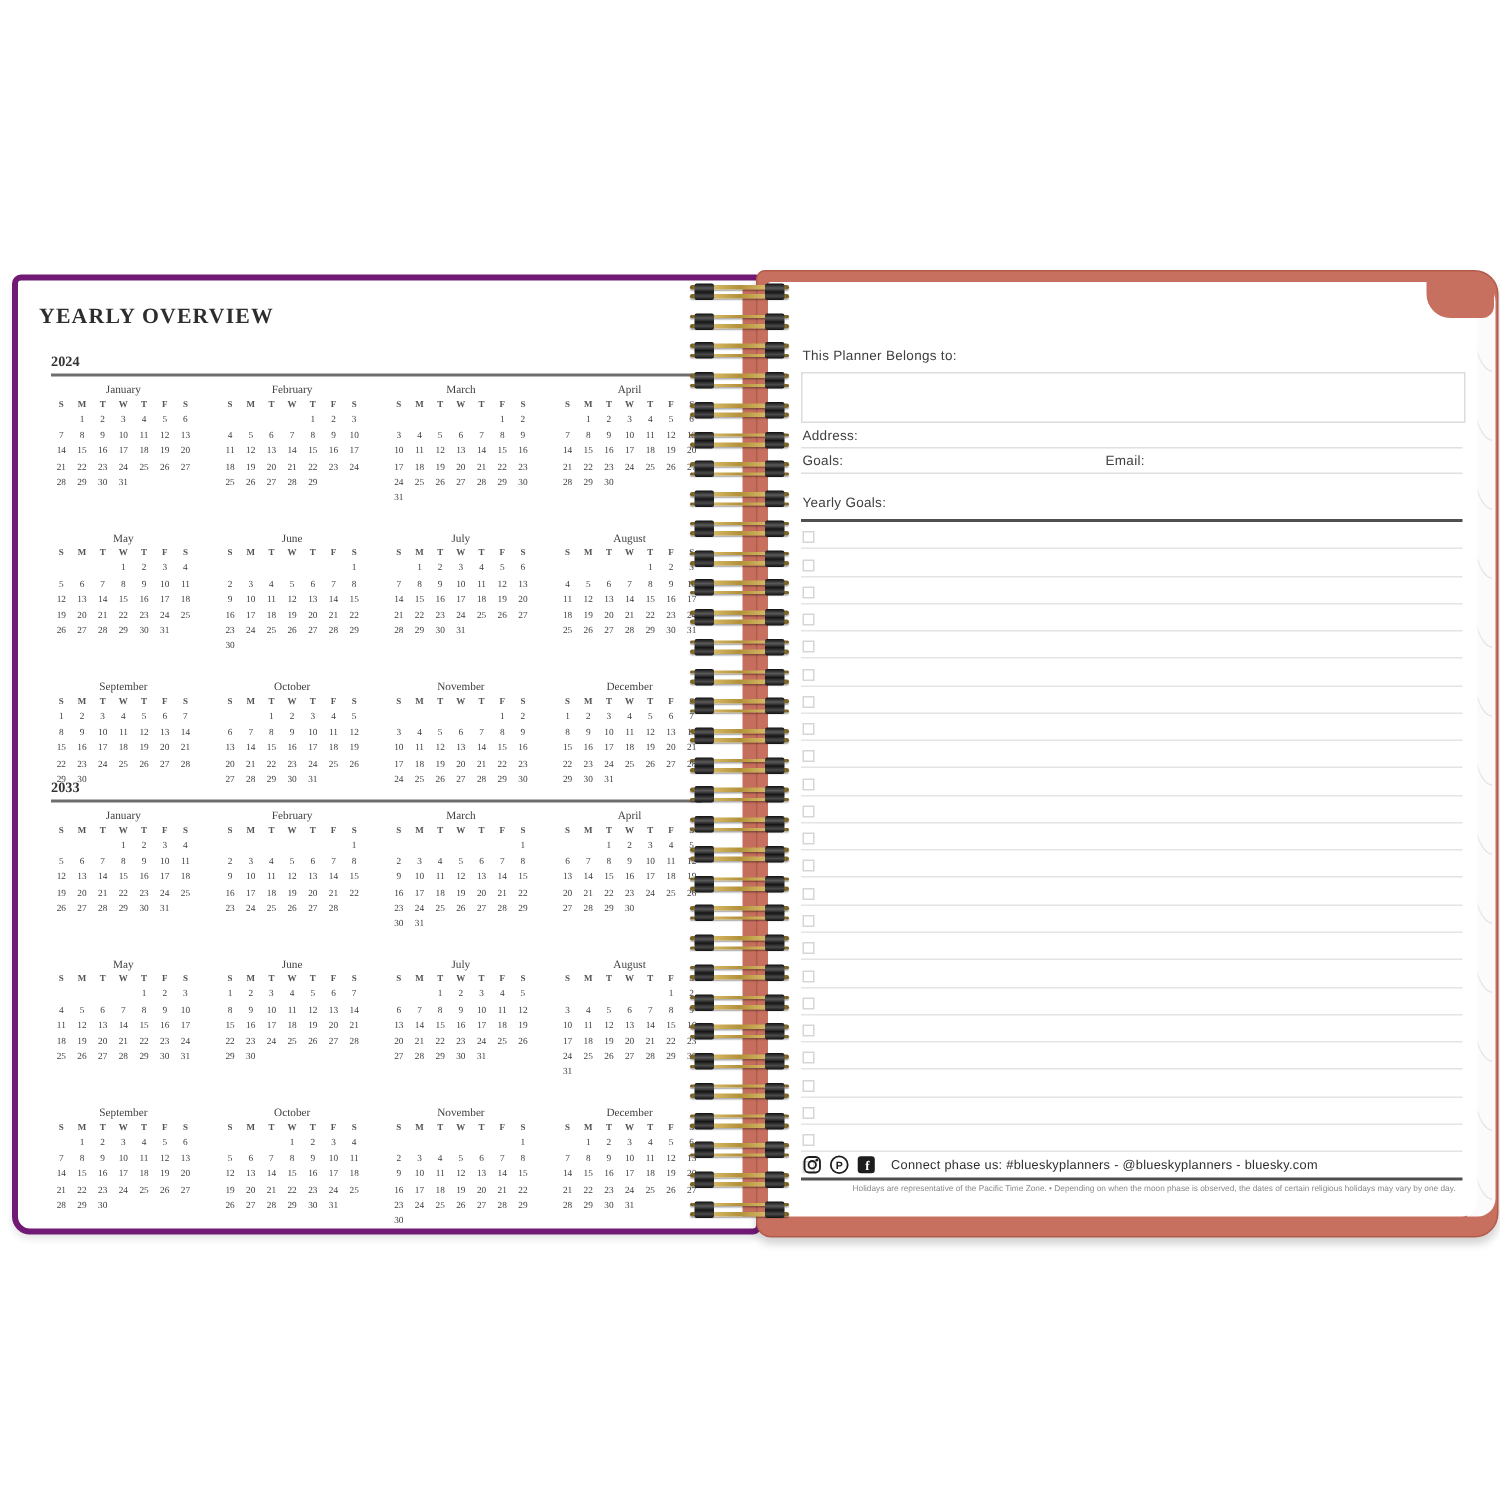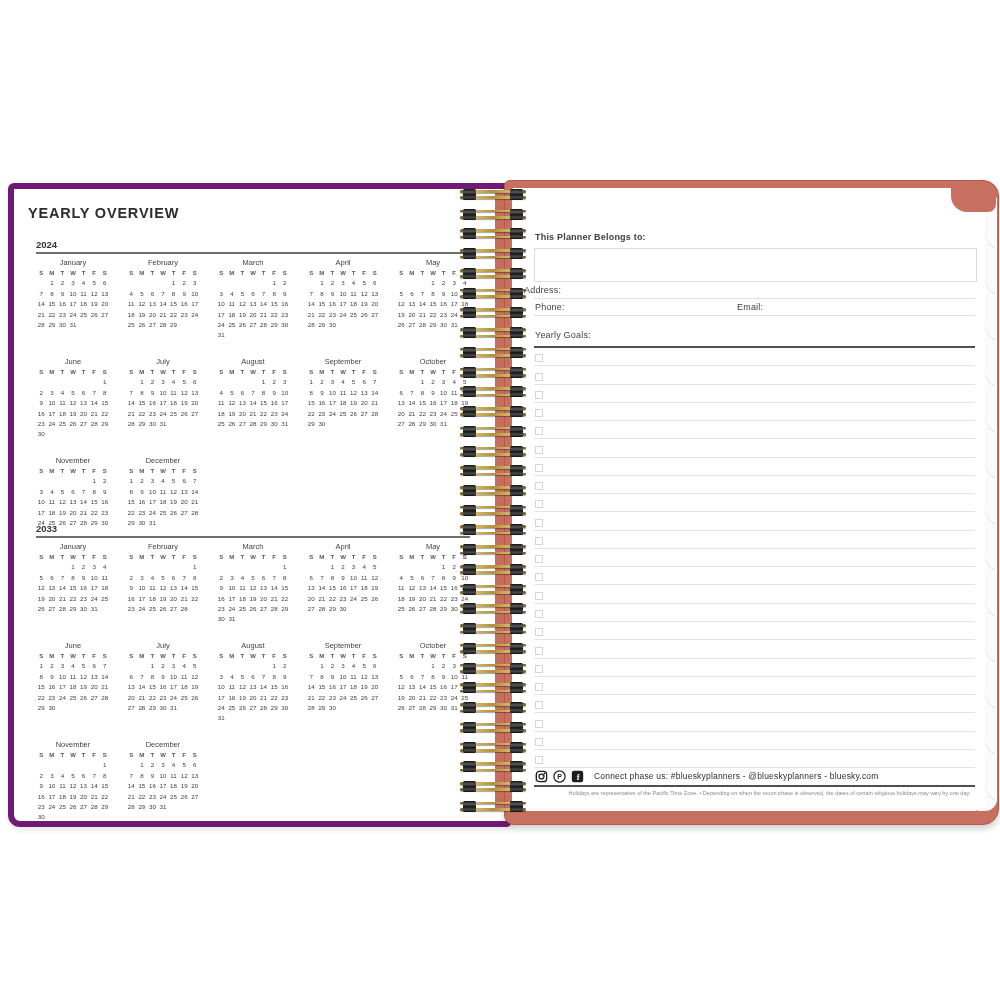--- a/index.html
+++ b/index.html
@@ -1,52 +1,52 @@
 <!DOCTYPE html>
 <html><head>
 <meta charset="utf-8">
 <style>
   html,body{margin:0;padding:0;background:#ffffff;width:1000px;height:1000px;overflow:hidden;
     font-family:"Liberation Sans","DejaVu Sans",sans-serif;-webkit-font-smoothing:antialiased;}
   .stage{position:absolute;inset:0;}
 
   
   .left-page{position:absolute;left:8px;top:183px;width:492px;height:632px;background:#fff;
-    border:6px solid #701a75;border-radius:6px 4px 6px 12px;box-shadow:0 3px 5px rgba(0,0,0,.10);}
+    border:4px solid #701a75;border-radius:6px 4px 6px 12px;box-shadow:0 3px 5px rgba(0,0,0,.10);font-family:Liberation Serif, serif;}
   .lp-title{position:absolute;left:14px;top:16px;font-size:14.5px;font-weight:bold;
     letter-spacing:.8px;color:#2d2d2d;}
   .year-block{position:absolute;left:22px;right:36px;}
   .yb-2024{top:50px;}
   .yb-2025{top:334px;}
   .year-label{text-align:left;font-size:9.5px;font-weight:bold;color:#333;padding-right:2px;margin-bottom:2px;}
   .year-line{height:2px;background:#6e6e6e;}
-  .months-grid{display:grid;grid-template-columns:repeat(5,1fr);column-gap:17px;row-gap:4px;margin-top:4px;gap:16px;}
+  .months-grid{display:grid;grid-template-columns:repeat(4,1fr);column-gap:17px;row-gap:4px;margin-top:4px;gap:16px;}
   .month{min-height:83px;}
   .month-name{text-align:center;font-size:7.5px;color:#424242;height:10px;line-height:10px;}
   .month-grid{display:grid;grid-template-columns:repeat(7,1fr);}
   .mcell{height:10.4px;line-height:10.4px;font-size:6.2px;text-align:center;color:#3e3e3e;}
   .mcell.dow{color:#555;font-weight:bold;font-size:6px;}
 
   
   .cover{position:absolute;left:504px;top:180px;width:493px;height:643px;background:#c8705f;
     border:1px solid #b35b4b;border-radius:6px 16px 16px 10px;box-shadow:0 4px 6px rgba(0,0,0,.18);}
   .page-stack{position:absolute;left:978px;top:189px;width:19px;height:622px;background:#fbfbfb;
     border-radius:0 12px 12px 0;}
   .curl{position:absolute;right:2px;width:14px;height:44px;border-left:1.5px solid #e9e9e9;
     border-bottom:1px solid #e3e3e3;border-bottom-left-radius:100% 100%;}
   .cover-flap{position:absolute;left:951px;top:186px;width:45px;height:26px;background:#c8705f;
     border-radius:0 10px 8px 16px;z-index:4;}
 
   
   .right-page{position:absolute;left:512px;top:188px;width:473px;height:623px;background:#ffffff;
     border-radius:2px 10px 10px 10px;}
   .rp-label{position:absolute;font-size:9px;color:#3f3f3f;letter-spacing:.2px;}
-  .belongs-label{left:23px;top:44px;font-weight:bold;}
+  .belongs-label{left:23px;top:44px;}
   .belongs-box{position:absolute;left:22px;top:60px;width:441px;height:32px;border:1px solid #dcdcdc;background:#fff;}
-  .address-label{left:12px;top:97px;}
+  .address-label{left:23px;top:97px;}
   .address-line{position:absolute;left:22px;top:110px;width:441px;height:1px;background:#e0e0e0;}
   .phone-label{left:23px;top:114px;}
   .email-label{left:225px;top:114px;}
   .phone-line{position:absolute;left:22px;top:127px;width:441px;height:1px;background:#e0e0e0;}
   .goals-label{left:23px;top:142px;}
   .goals-topline{position:absolute;left:22px;top:158px;width:441px;height:2px;background:#4f4f4f;}
   .goal-lines{position:absolute;left:22px;top:160px;width:441px;}
   .goal-row{position:relative;height:17.28px;border-bottom:1px solid #e4e4e4;}
   .goal-row:last-child{border-bottom:2px solid #4f4f4f;}
   .goal-cb{position:absolute;left:1px;bottom:3px;width:6px;height:6px;border:1px solid #d6d6d6;background:#fff;}
@@ -1201,21 +1201,21 @@
     </div>
   <div class="cover-flap"></div>
 
   <div class="right-page">
     <div class="rp-label belongs-label">This Planner Belongs to:</div>
     <div class="belongs-box"></div>
 
     <div class="rp-label address-label">Address:</div>
     <div class="address-line"></div>
 
-    <div class="rp-label phone-label">Phone:</div>
+    <div class="rp-label phone-label">Goals:</div>
     <div class="rp-label email-label">Email:</div>
     <div class="phone-line"></div>
 
     <div class="rp-label goals-label">Yearly Goals:</div>
     <div class="goals-topline"></div>
     <div class="goal-lines">
         <div class="goal-row">
           <span class="goal-cb"></span>
         </div>
         <div class="goal-row">

